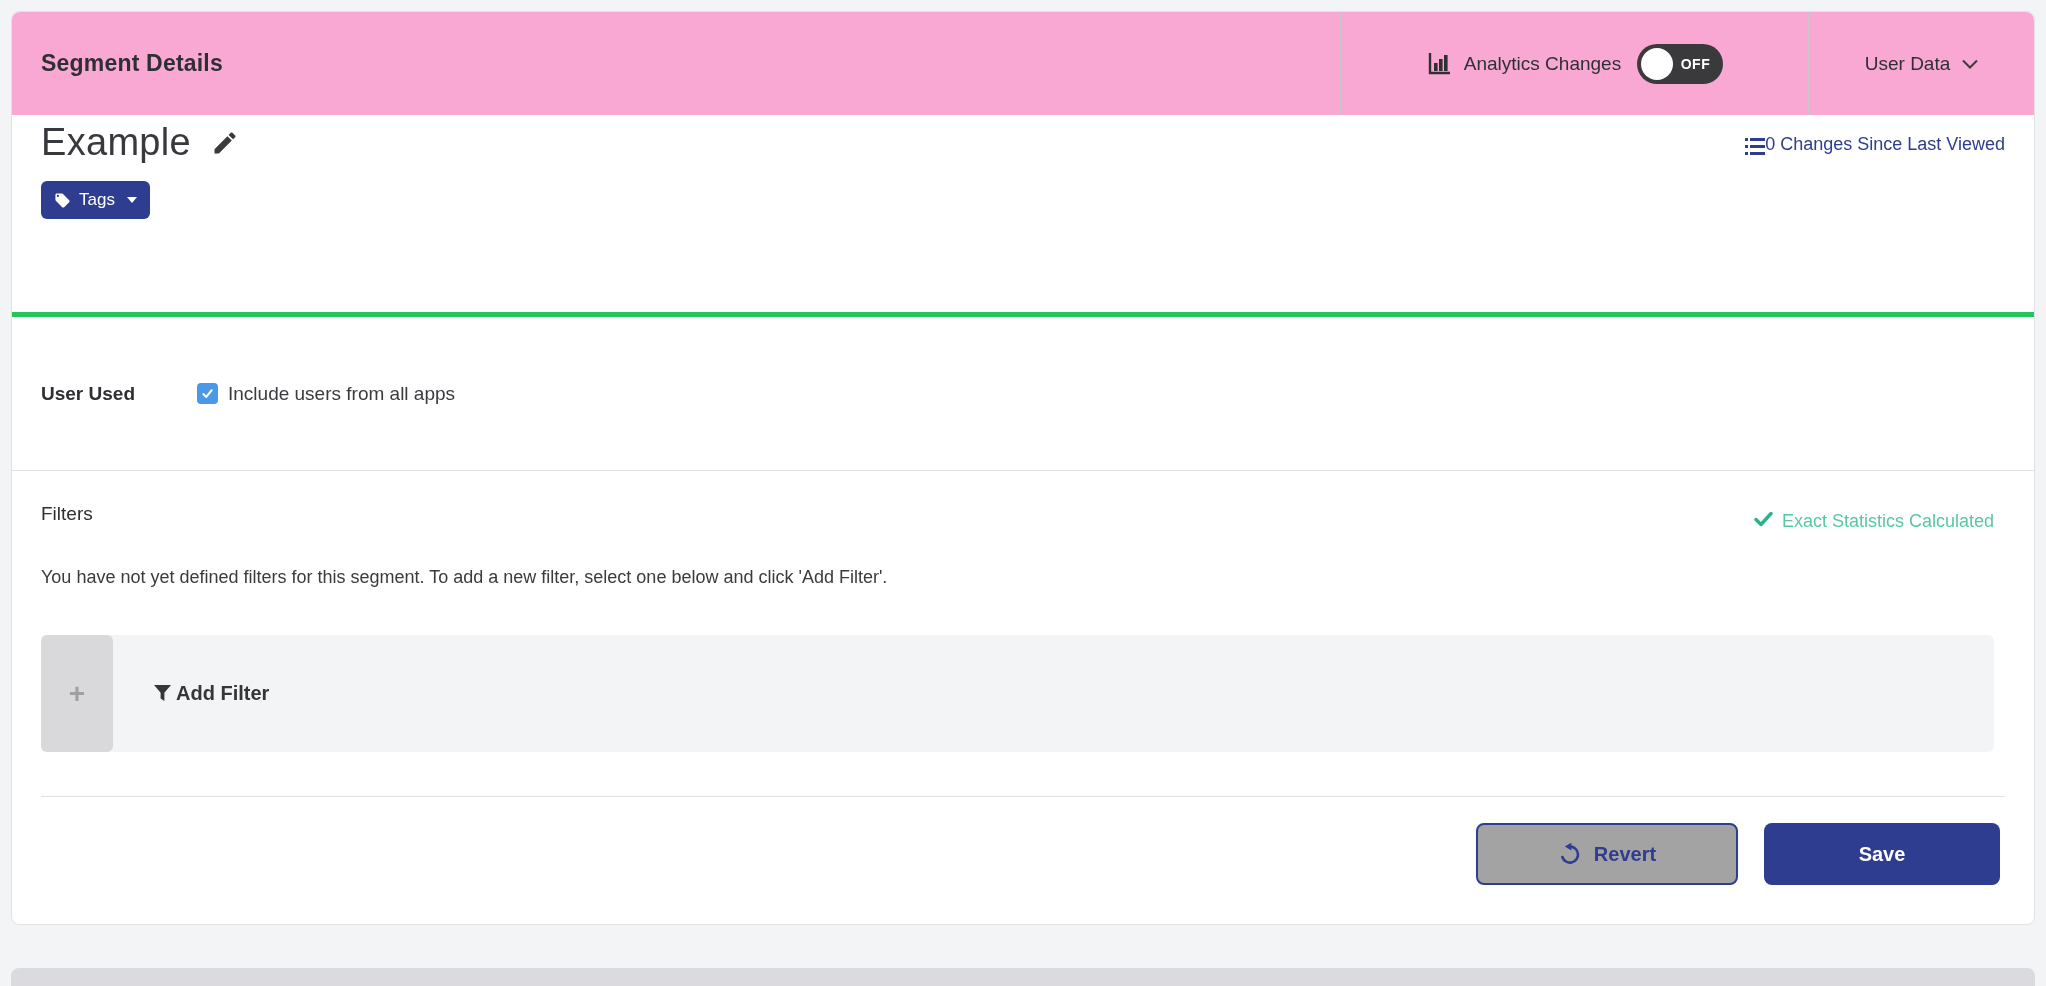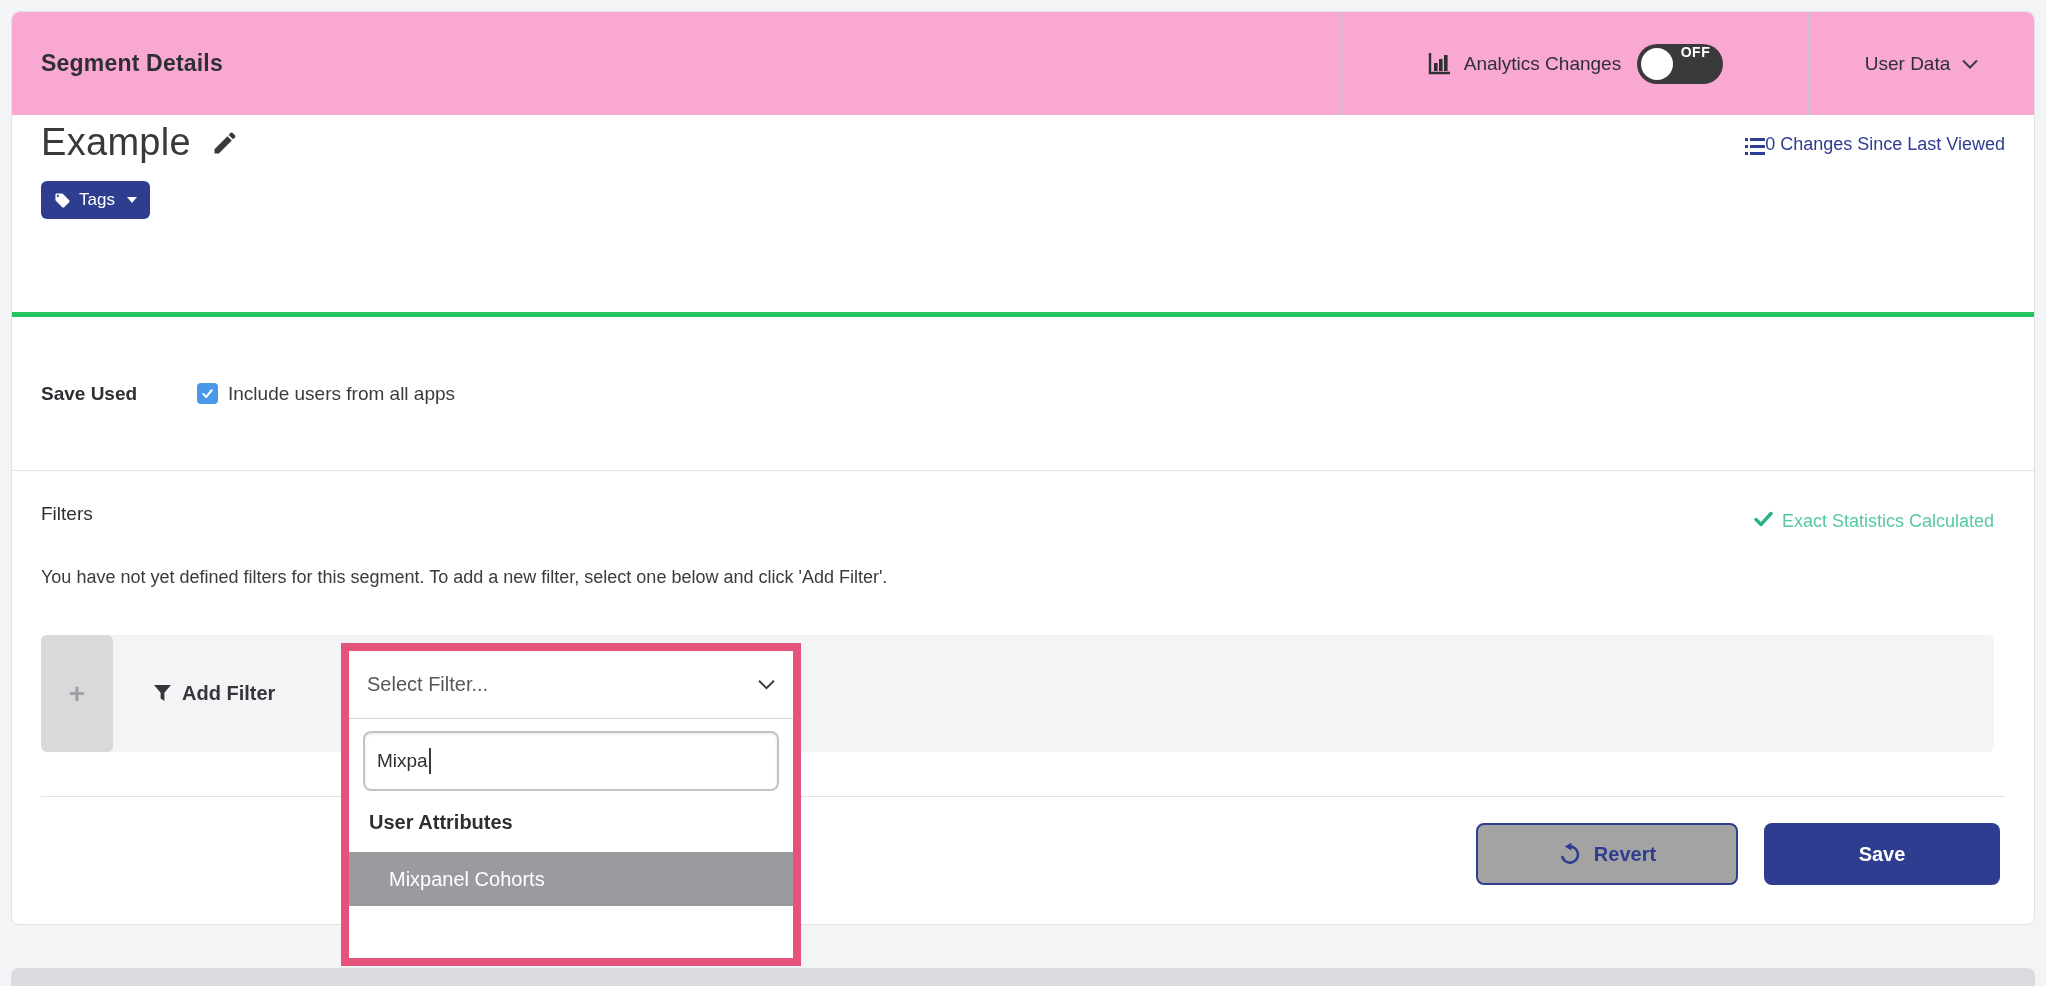--- a/index.html
+++ b/index.html
@@ -27,21 +27,21 @@
   .header-spacer { flex:1; }
   .header-section {
     display:flex; align-items:center; justify-content:center; gap:12px;
     border-left:1px solid #c7c7cc; height:100%;
   }
   .header-section.analytics { width:468px; }
   .header-section.userdata { width:226px; cursor:pointer; }
   .header-label { font-size:19px; color:#2f3034; font-weight:500; }
   .toggle {
     width:86px; height:40px; background:#3a3a3c; border-radius:20px;
-    position:relative; display:flex; align-items:flex-start; cursor:pointer; margin-left:4px;
+    position:relative; display:flex; align-items:center; cursor:pointer; margin-left:4px;
   }
   .toggle .knob {
     position:absolute; left:4px; top:4px; width:32px; height:32px;
     background:#ffffff; border-radius:50%;
   }
   .toggle .toggle-label {
     margin-left:auto; padding-right:13px; color:#ffffff; font-size:14px; font-weight:700;
     letter-spacing:.5px;
   }
   
@@ -87,21 +87,21 @@
   .add-filter-row {
     position:absolute; left:29px; right:40px; top:164px; height:117px;
     background:#f3f4f6; border-radius:6px; display:flex; align-items:stretch;
   }
   .plus-cell {
     width:72px; background:#d9d9dc; border-radius:6px; cursor:pointer;
     display:flex; align-items:center; justify-content:center;
     color:#9fa0a4; font-size:28px; font-weight:700;
   }
   .add-filter-label-wrap {
-    display:flex; align-items:center; gap:10px; margin-left:40px;
+    display:flex; align-items:center; gap:4px; margin-left:40px;
     font-size:20px; font-weight:700; color:#35363a;
   }
   .buttons-divider { position:absolute; left:29px; right:29px; top:325px; height:1px; background:#e1e1e4; }
   .btn {
     position:absolute; top:352px; height:62px; border-radius:8px; font-size:20px; font-weight:600;
     display:flex; align-items:center; justify-content:center; gap:12px; cursor:pointer;
     font-family:inherit;
   }
   .btn-revert { right:296px; width:262px; background:#a3a3a3; border:2px solid #2e3d8f; color:#2e3d8f; }
   .btn-save { right:34px; width:236px; background:#2e3d8f; border:none; color:#ffffff; }
@@ -195,21 +195,21 @@
         <svg width="17" height="17" viewBox="0 0 24 24">
           <path fill="#ffffff" d="M21.41 11.58l-9-9C12.05 2.22 11.55 2 11 2H4c-1.1 0-2 .9-2 2v7c0 .55.22 1.05.59 1.42l9 9c.36.36.86.58 1.41.58.55 0 1.05-.22 1.41-.59l7-7c.37-.36.59-.86.59-1.41 0-.55-.23-1.06-.59-1.42zM5.5 7C4.67 7 4 6.33 4 5.5S4.67 4 5.5 4 7 4.67 7 5.5 6.33 7 5.5 7z"></path>
         </svg>
       </span>
       <span>Tags</span>
       <span class="caret-down"></span>
     </button>
   </div>
 
   <div class="section-b">
-    <span class="apps-label">Save Used</span>
+    <span class="apps-label">User Used</span>
     <span class="checkbox">
       <svg width="13" height="13" viewBox="0 0 14 14">
         <polyline points="2.5,7.5 5.7,10.7 11.5,3.5" fill="none" stroke="#ffffff" stroke-width="2.2" stroke-linecap="round" stroke-linejoin="round"></polyline>
       </svg>
     </span>
     <span class="checkbox-label">Include users from all apps</span>
   </div>
 
   <div class="section-c">
     <div class="filters-label">Filters</div>
@@ -245,35 +245,17 @@
           <path d="M12 4.6 a8 8 0 1 1 -7.6 10.4" fill="none" stroke="#2e3d8f" stroke-width="2.6" stroke-linecap="round"></path>
           <polygon points="13.4,0.8 13.4,8.4 6.8,4.6" fill="#2e3d8f"></polygon>
         </svg>
       </span>
       <span>Revert</span>
     </button>
     <button class="btn btn-save">
       <span>Save</span>
     </button>
 
-    <div class="filter-dropdown">
-      <div class="select-box">
-        <span class="select-placeholder">Select Filter...</span>
-        <span>
-          <svg width="17" height="11" viewBox="0 0 16 10">
-            <polyline points="1,1.5 8,8.5 15,1.5" fill="none" stroke="#3a3a3c" stroke-width="1.8"></polyline>
-          </svg>
-        </span>
-      </div>
-      <div class="search-wrap">
-        <div class="search-input">
-          <span>Mixpa</span>
-          <span class="text-caret"></span>
-        </div>
-      </div>
-      <div class="group-header">User Attributes</div>
-      <div class="dropdown-option">Mixpanel Cohorts</div>
-    </div>
   </div>
 
 </div>
 
 <div class="bottom-bar"></div>
 
 </body></html>

